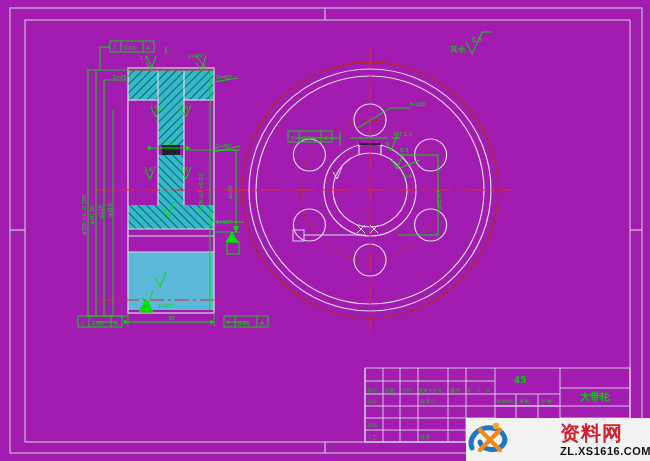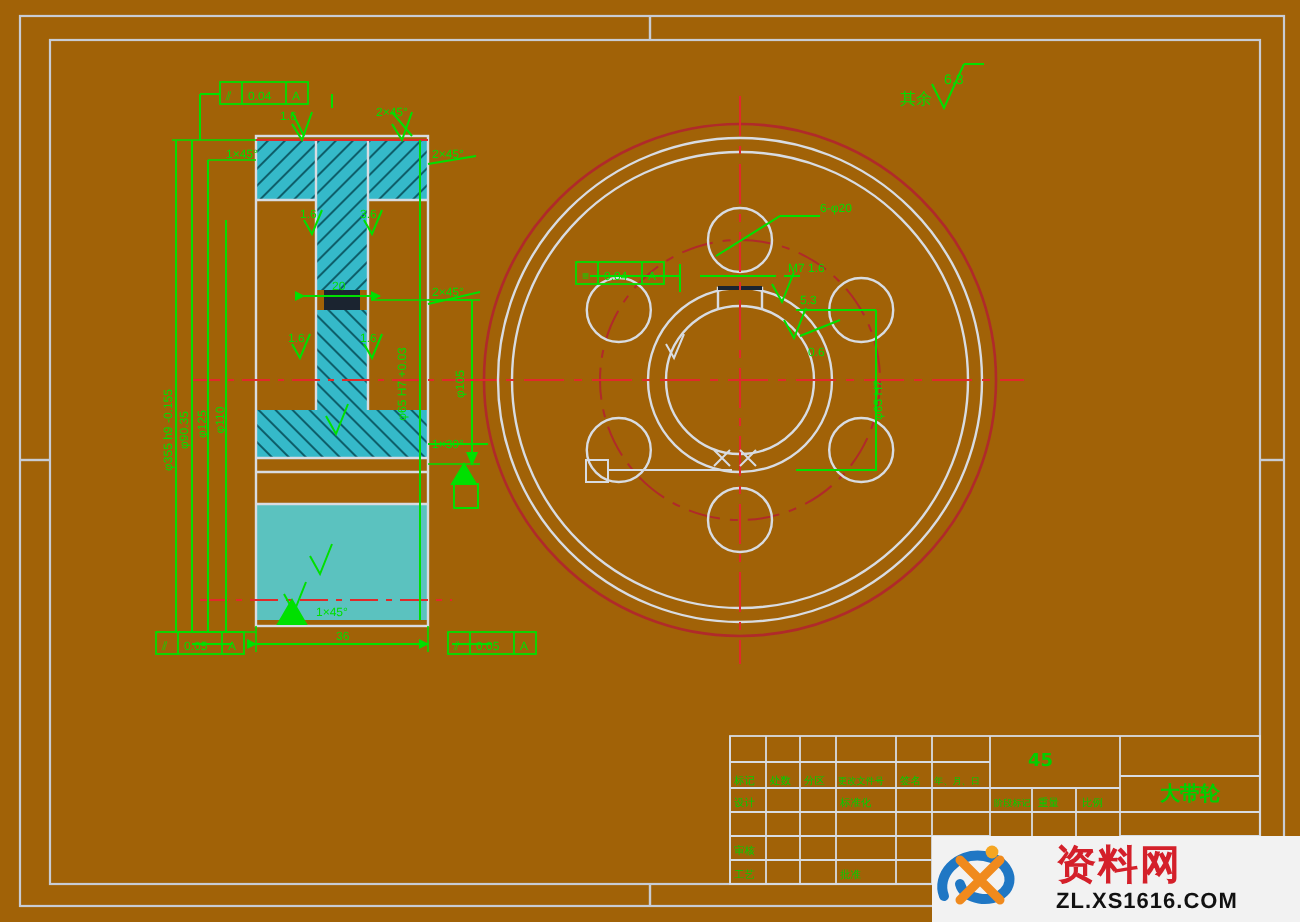--- a/index.html
+++ b/index.html
@@ -1,21 +1,21 @@
 <!DOCTYPE html>
 <html><head>
 <meta charset="utf-8">
 <style>
   html,body{margin:0;padding:0;background:#1b2430;}
   body{width:650px;height:461px;overflow:hidden;
        font-family:"Liberation Sans","DejaVu Sans",sans-serif;}
-  #stage{position:relative;width:650px;height:461px;background:#a16207;}
+  #stage{position:relative;width:650px;height:461px;background:#a21caf;}
   svg.layer{position:absolute;left:0;top:0;width:650px;height:461px;}
   .wm{position:absolute;left:466px;top:418px;width:184px;height:43px;
-      background:#f2f2f2;display:flex;align-items:center;overflow:hidden;}
+      background:#f2f2f2;display:flex;align-items:center;overflow:hidden;gap:32px;}
   .wm .logo{width:62px;height:40px;position:relative;flex:0 0 62px;}
   .wm .wtxt{display:flex;flex-direction:column;justify-content:center;line-height:1;}
   .wm .cn{font-size:20px;font-weight:bold;color:#d4202a;letter-spacing:1px;}
   .wm .url{font-size:11px;font-weight:bold;color:#111;letter-spacing:.5px;margin-top:3px;}
   .nb{user-select:none;}
 </style>
 </head>
 <body>
 
 <div id="stage">

